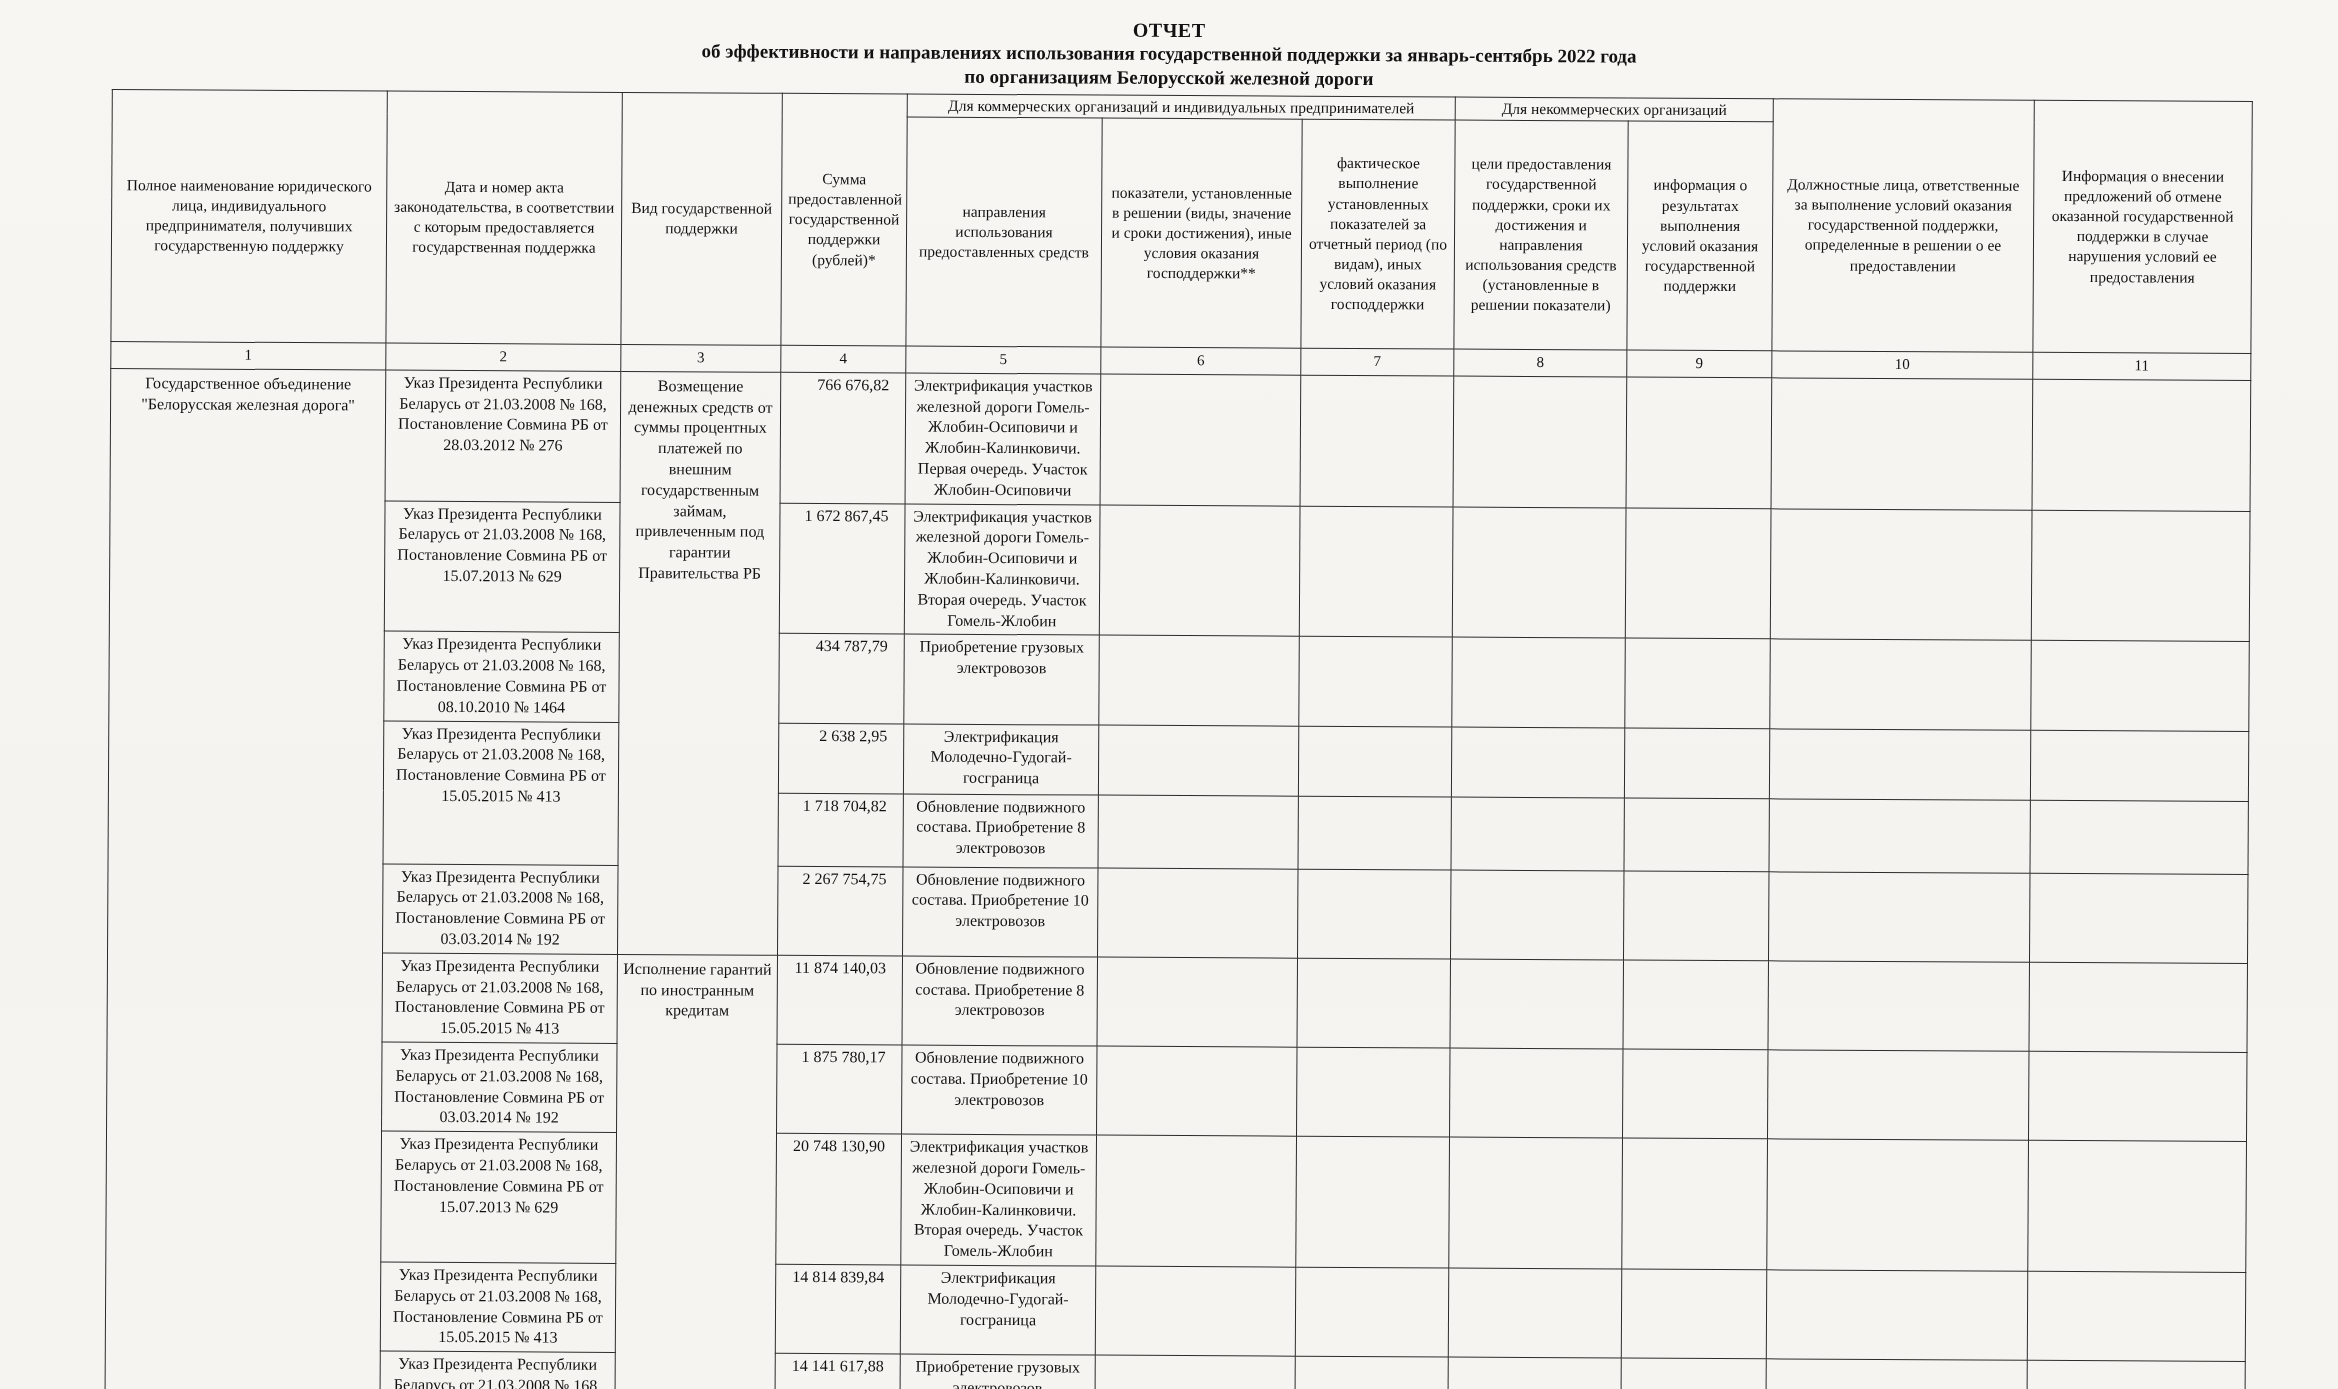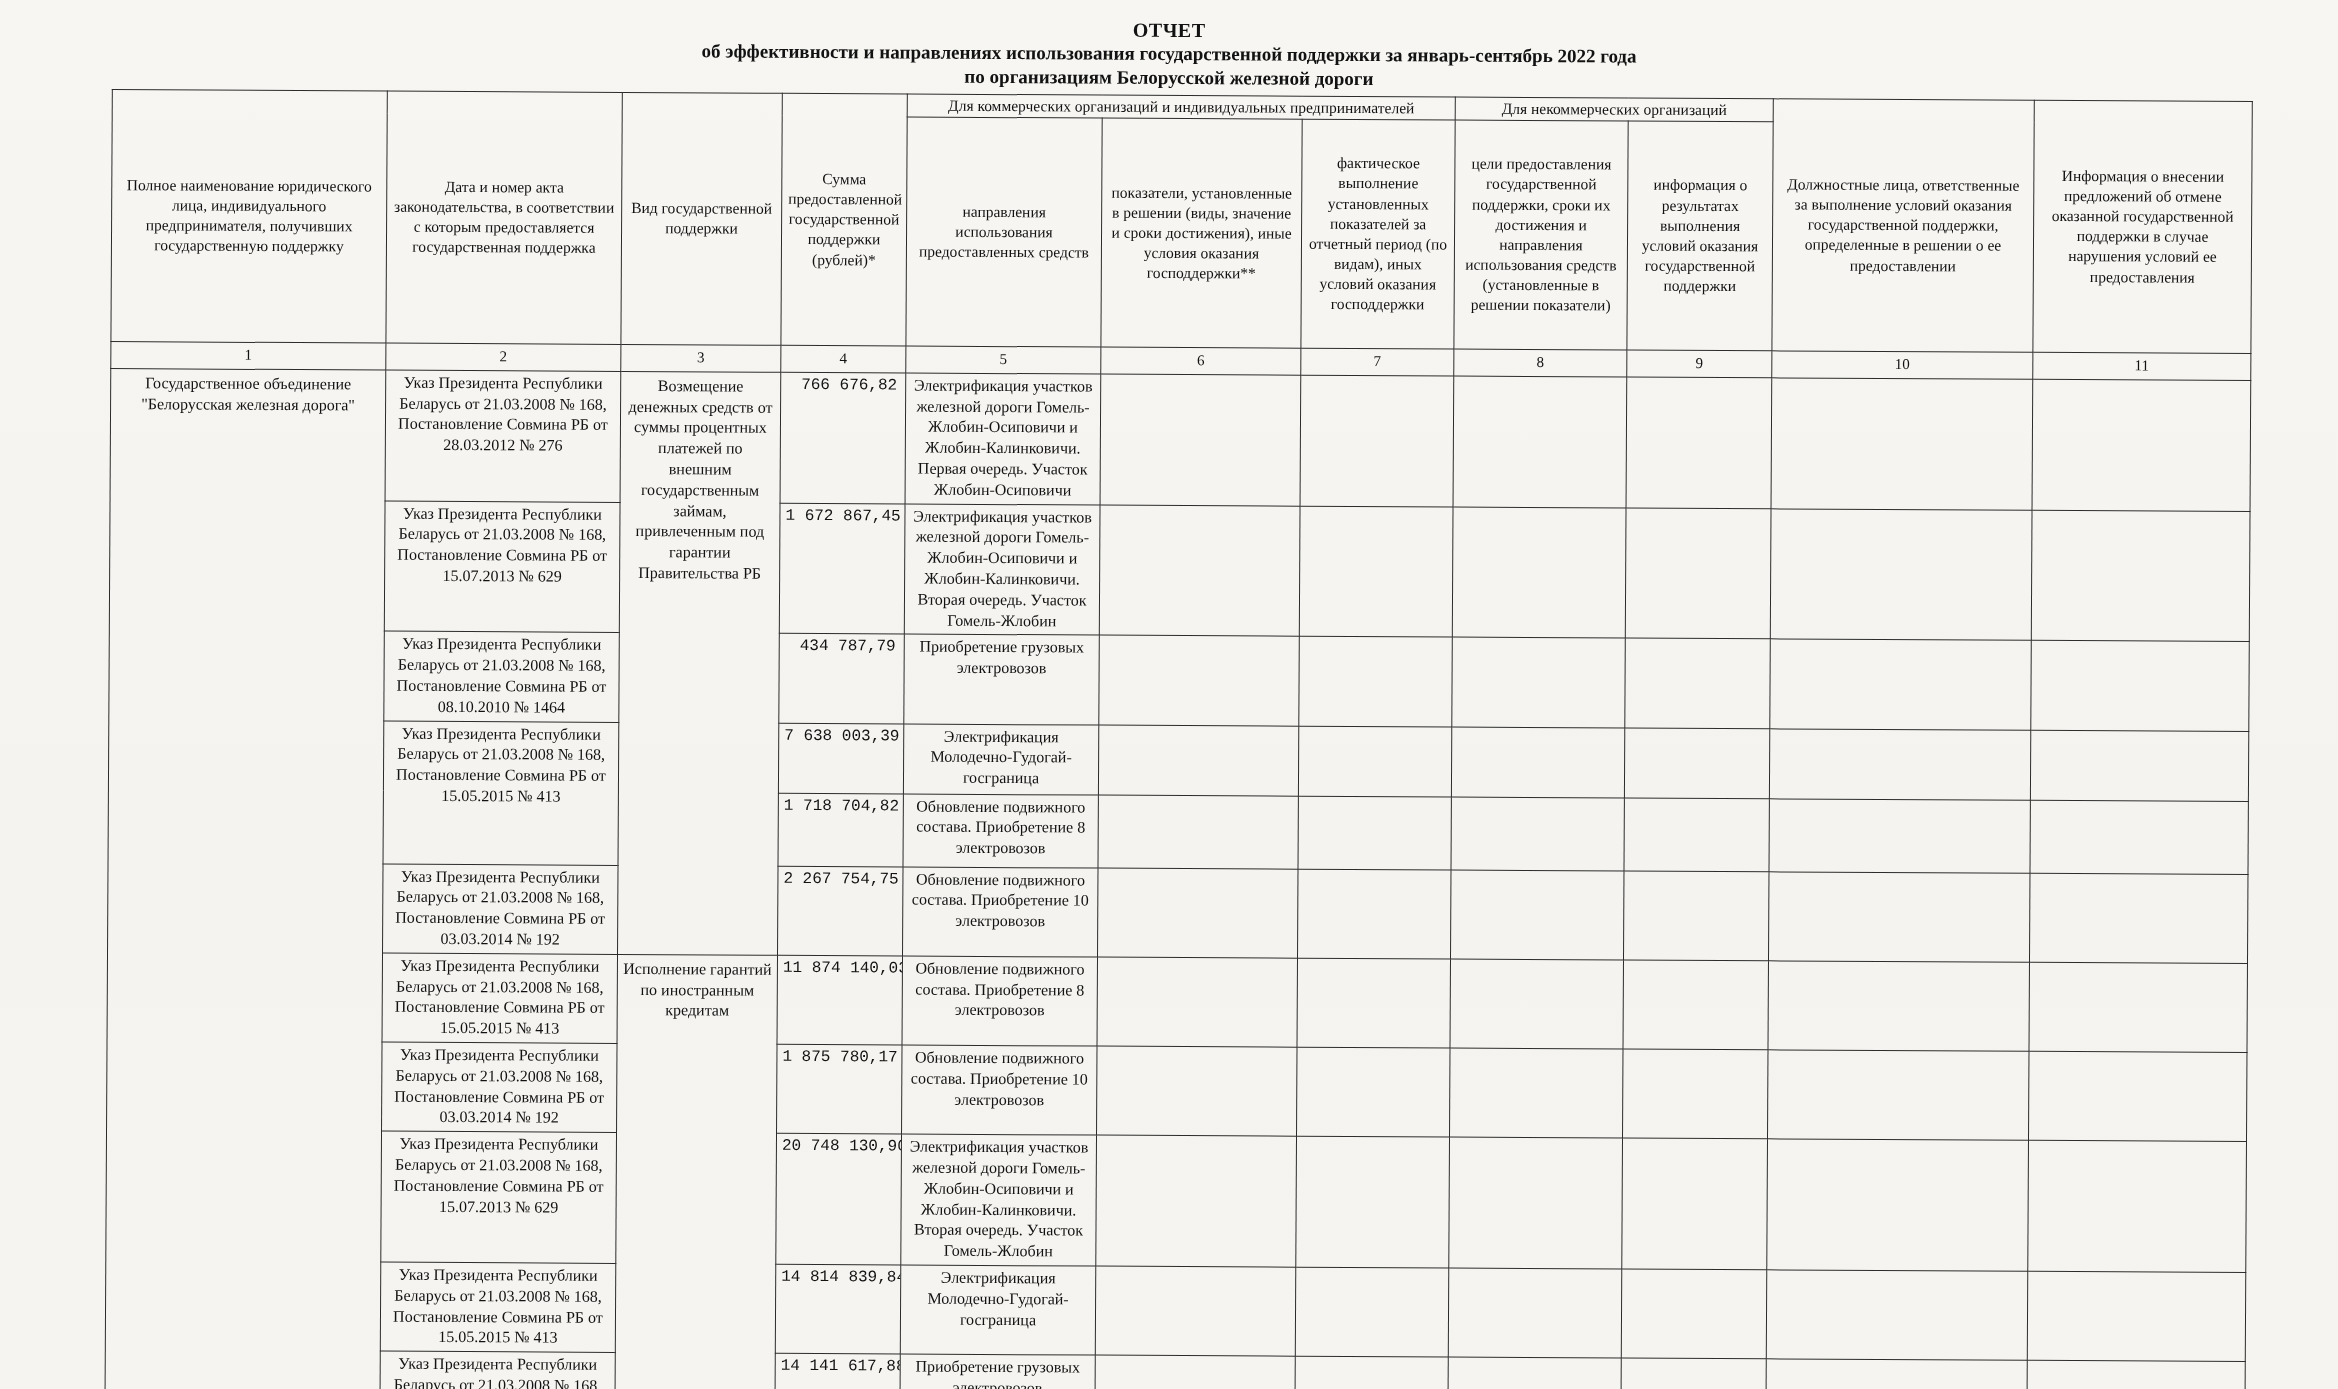--- a/index.html
+++ b/index.html
@@ -61,21 +61,21 @@
     vertical-align: middle;
   }
   tbody td {
     font-size: 16px;
     line-height: 1.3;
     padding: 2px 5px 3px 5px;
     vertical-align: top;
     text-align: center;
   }
   td.org-cell       { padding-top: 4px; }
-  td.amount-cell    { text-align: right; padding-right: 8px; white-space: nowrap; font-family: Liberation Mono, monospace; }
+  td.amount-cell    { text-align: right; padding-right: 16px; white-space: nowrap; }
   td.type-cell      { padding-top: 4px; }
   tbody tr:nth-child(1)  { height: 120px; }
   tbody tr:nth-child(2)  { height: 123px; }
   tbody tr:nth-child(3)  { height: 75px;  }
   tbody tr:nth-child(4)  { height: 70px;  }
   tbody tr:nth-child(5)  { height: 73px;  }
   tbody tr:nth-child(6)  { height: 82px;  }
   tbody tr:nth-child(7)  { height: 82px;  }
   tbody tr:nth-child(8)  { height: 80px;  }
   tbody tr:nth-child(9)  { height: 118px; }
@@ -172,21 +172,21 @@
         <td>Приобретение грузовых электровозов</td>
         <td></td>
           <td></td>
           <td></td>
           <td></td>
           <td></td>
           <td></td>
       </tr>
       <tr>
         <td rowspan="2">Указ Президента Республики Беларусь от 21.03.2008 № 168, Постановление Совмина РБ от 15.05.2015 № 413</td>
-        <td class="amount-cell">7 638 003,39</td>
+        <td class="amount-cell">2 638 2,95</td>
         <td>Электрификация Молодечно-Гудогай-госграница</td>
         <td></td>
           <td></td>
           <td></td>
           <td></td>
           <td></td>
           <td></td>
       </tr>
       <tr>
         <td class="amount-cell">1 718 704,82</td>

